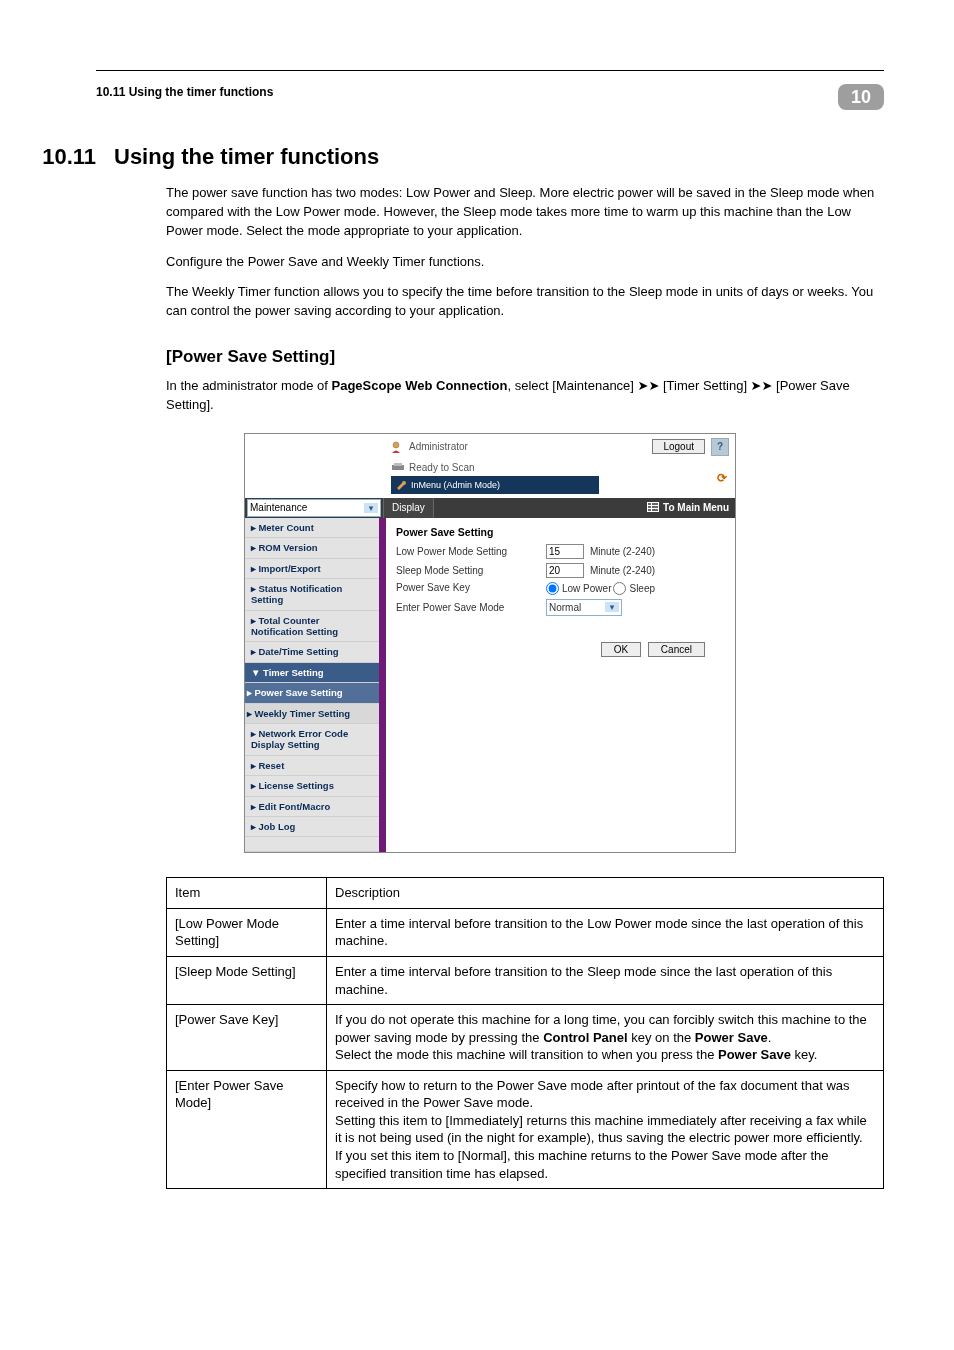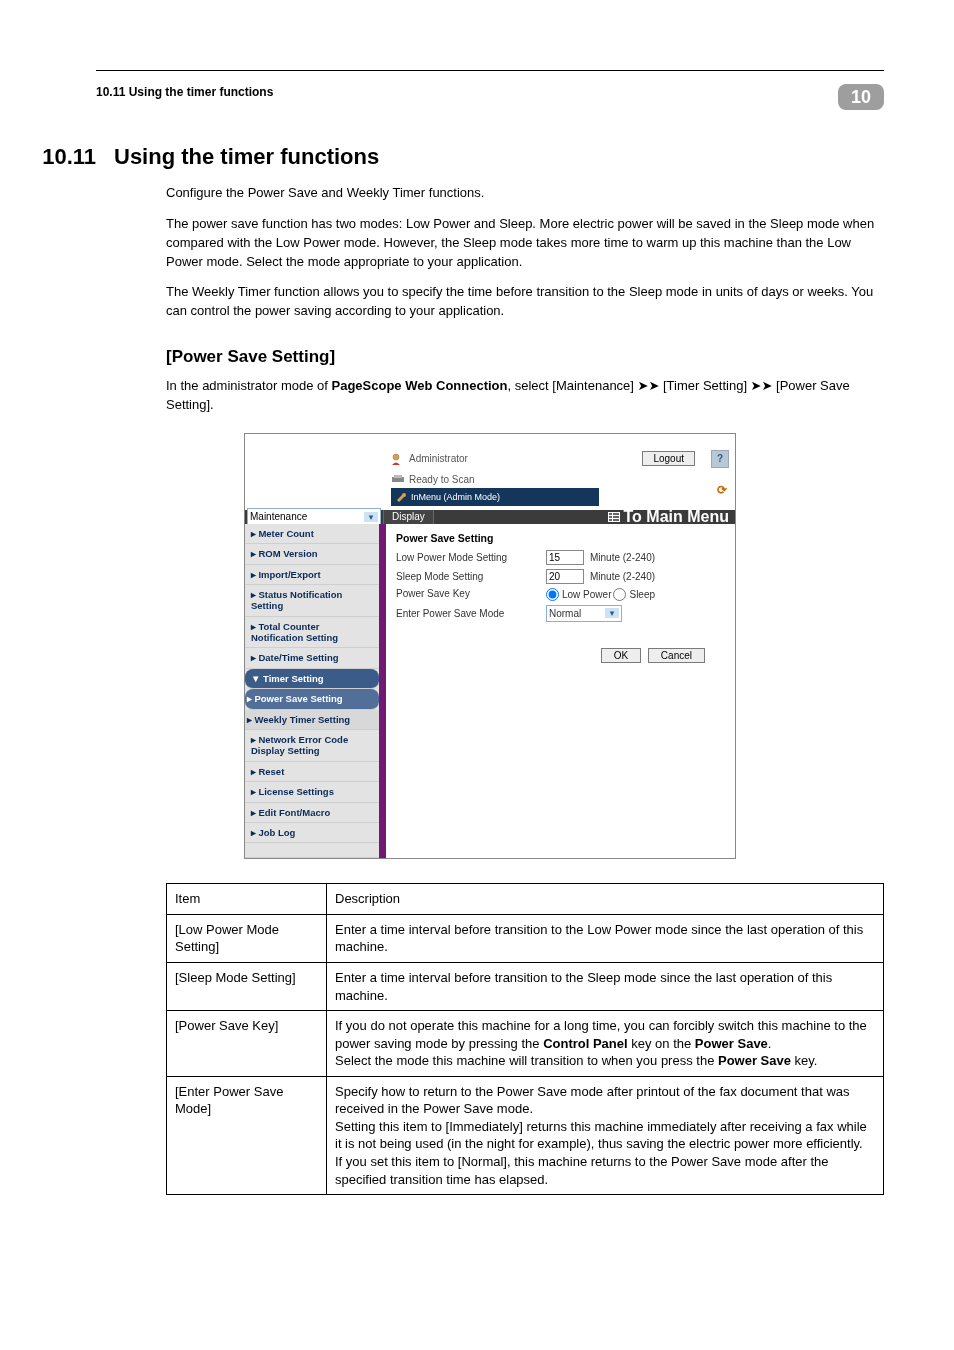--- a/index.html
+++ b/index.html
@@ -77,22 +77,21 @@
     margin: 18px auto 24px;
     border: 1px solid #888;
     font-size: 10px;
     background: #fff;
   }
   .ss-top {
     display: flex;
     align-items: center;
     justify-content: flex-end;
     padding: 4px 6px;
-    gap: 16px;
-    margin-top: 12px;
+    gap: 6px;
   }
   .ss-top .admin-label {
     flex: 1;
     display: flex;
     align-items: center;
     gap: 4px;
     margin-left: 140px;
     color: #555;
   }
   .ss-top .admin-icon {
@@ -152,21 +151,21 @@
     justify-content: center;
     color: #cc6600;
     font-weight: bold;
     font-size: 12px;
   }
   .ss-menubar {
     display: flex;
     align-items: center;
     background: #3b3b3b;
     color: #fff;
-    height: 14px;
+    height: 20px;
   }
   .ss-menubar .maint-sel {
     background: #fff;
     color: #000;
     border: 1px solid #8bb0d6;
     height: 16px;
     width: 128px;
     margin: 0 2px;
     font-size: 10px;
     padding: 0 2px;
@@ -191,42 +190,41 @@
     align-items: center;
     font-size: 10px;
   }
   .ss-menubar .spacer { flex: 1; }
   .ss-menubar .mainmenu {
     display: flex;
     align-items: center;
     gap: 4px;
     padding: 0 6px;
     font-weight: bold;
-    font-size: 16px;
+    font-size: 10px;
   }
   .ss-body {
     display: flex;
   }
   .ss-nav {
     width: 134px;
     background: #e3e3e3;
     border-right: 7px solid #701a75;
   }
   .ss-nav .navitem {
     border-bottom: 1px solid #cfcfcf;
     padding: 4px 6px;
     color: #0a2a57;
     font-size: 9.5px;
     font-weight: bold;
     line-height: 1.2;
   }
   .ss-nav .navitem.sel {
     background: #3b5b88;
     color: #fff;
-    border-radius: 8px;
   }
   .ss-nav .subitem {
     padding-left: 2px;
     background: #d8d8d8;
     font-weight: bold;
   }
   .ss-nav .subitem.sel {
     background: #516f98;
     color: #fff;
   }
@@ -323,22 +321,22 @@
   <div class="headbar">
     <span class="sectionref">10.11    Using the timer functions</span>
     <span class="chapnum-box">10</span>
   </div>
 
   <div class="h-row">
     <span class="h-num">10.11</span>
     <span class="h-title">Using the timer functions</span>
   </div>
 
+  <p class="bodytext">The power save function has two modes: Low Power and Sleep. More electric power will be saved in the Sleep mode when compared with the Low Power mode. However, the Sleep mode takes more time to warm up this machine than the Low Power mode. Select the mode appropriate to your application.</p>
   <p class="bodytext">Configure the Power Save and Weekly Timer functions.</p>
-  <p class="bodytext">The power save function has two modes: Low Power and Sleep. More electric power will be saved in the Sleep mode when compared with the Low Power mode. However, the Sleep mode takes more time to warm up this machine than the Low Power mode. Select the mode appropriate to your application.</p>
   <p class="bodytext">The Weekly Timer function allows you to specify the time before transition to the Sleep mode in units of days or weeks. You can control the power saving according to your application.</p>
 
   <div class="subhead">[Power Save Setting]</div>
 
   <p class="bodytext">
     <span>In the administrator mode of </span><b>PageScope Web Connection</b><span>, select [Maintenance] ➤➤ [Timer Setting] ➤➤ [Power Save Setting].</span>
   </p>
 
   <div class="screenshot">
 

